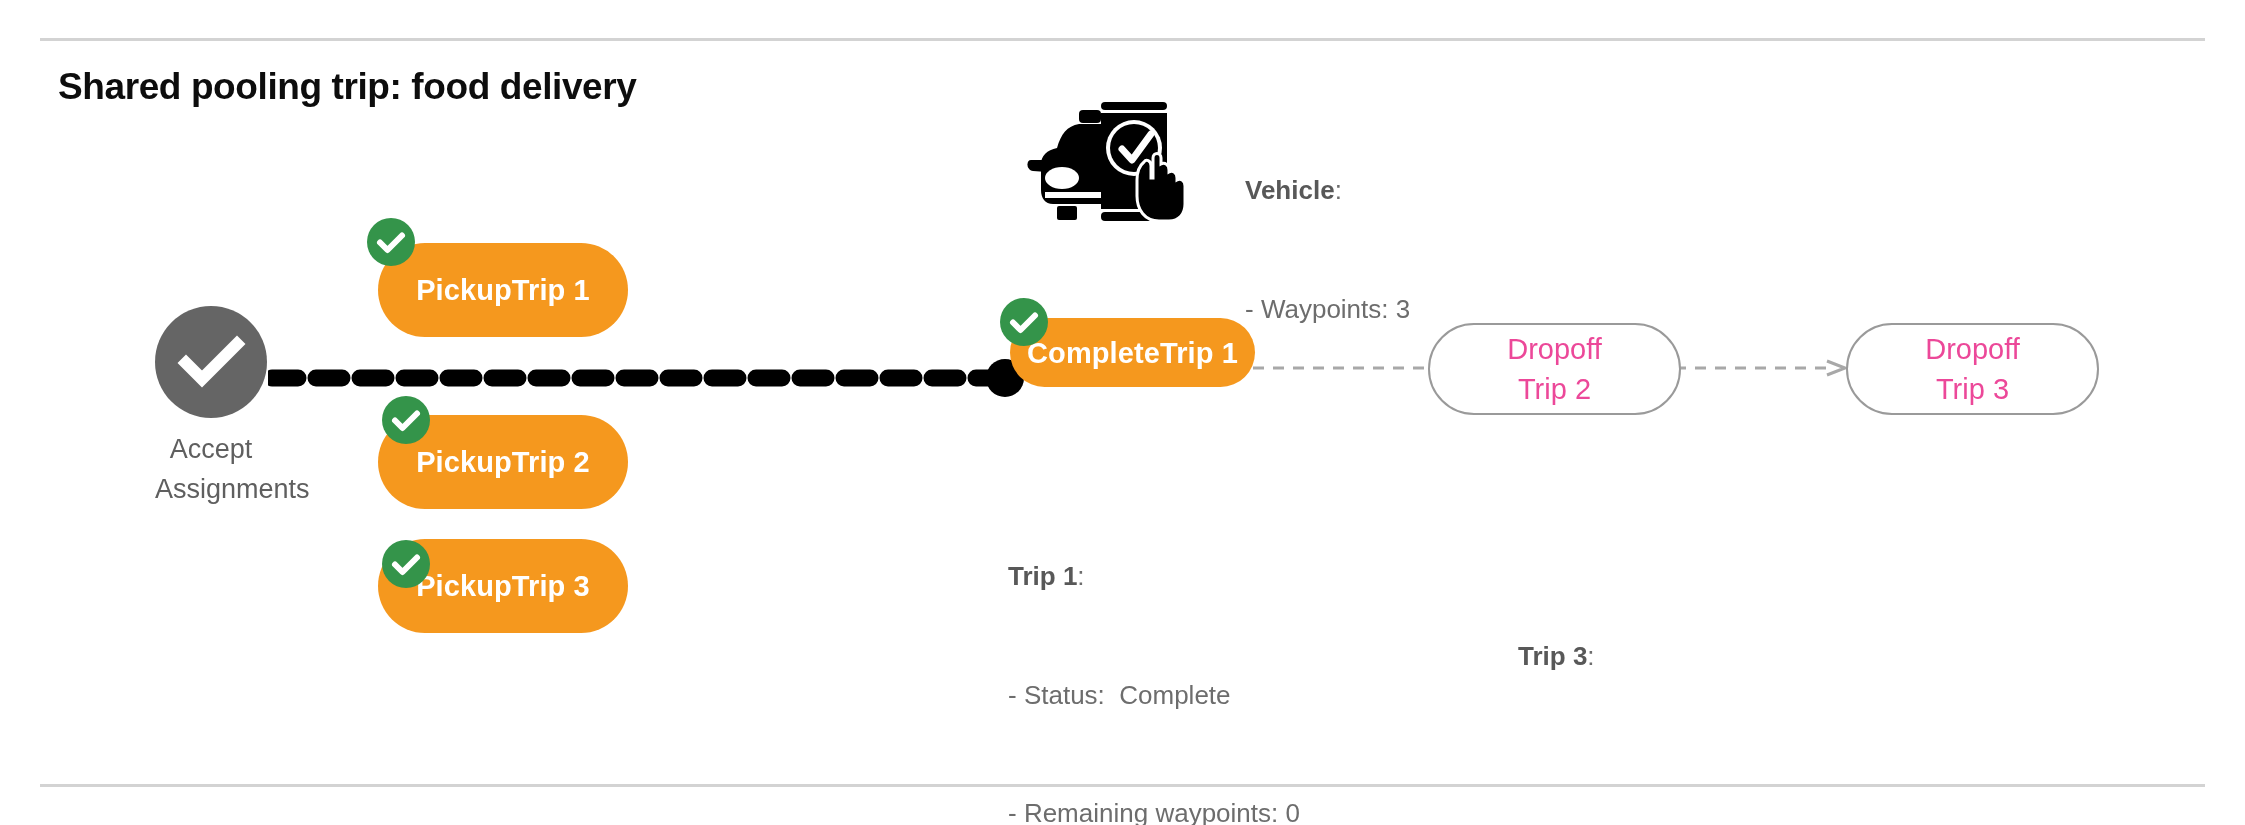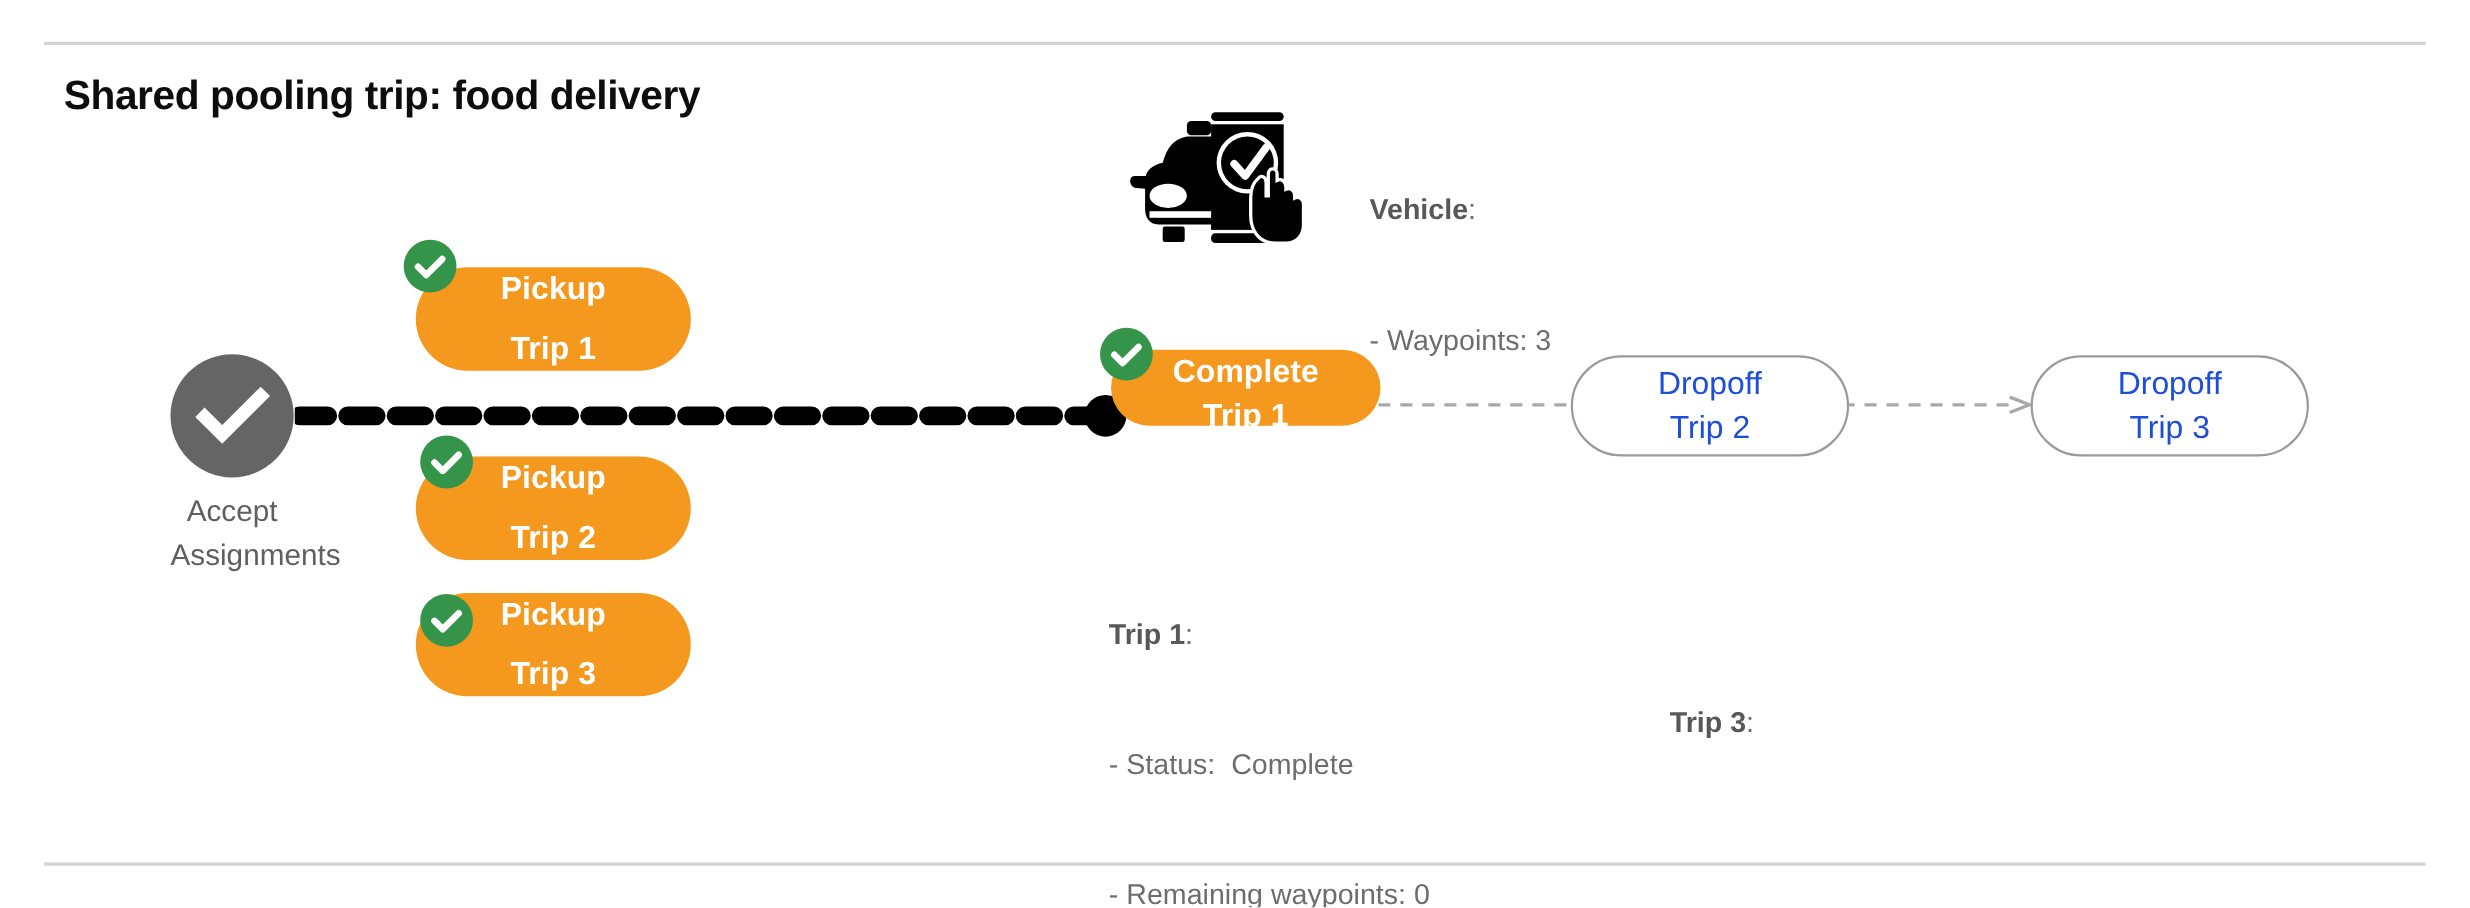--- a/index.html
+++ b/index.html
@@ -40,21 +40,21 @@
     font-weight: bold;
     color: #0d0d0d;
     letter-spacing: -0.4px;
     white-space: nowrap;
   }
 
   
   .accept-node {
     position: absolute;
     left: 155px;
-    top: 322px;
+    top: 306px;
     width: 112px;
     text-align: center;
   }
   .accept-circle {
     width: 112px;
     height: 112px;
     border-radius: 50%;
     background: #656565;
     position: relative;
   }
@@ -88,23 +88,23 @@
   
   .pill {
     position: absolute;
     background: #F5981E;
     border-radius: 54px;
     color: #ffffff;
     font-size: 29px;
     font-weight: bold;
     line-height: 40px;
     display: flex;
-    flex-direction: column;
+    flex-direction: row;
     align-items: center;
-    justify-content: space-between;
+    justify-content: center;
     text-align: center;
     letter-spacing: 0.1px;
   }
   .pill span { display: block; }
 
   .pill-pickup1   { left: 378px; top: 243px;  width: 250px; height: 94px; }
   .pill-pickup2   { left: 378px; top: 415px;  width: 250px; height: 94px; }
   .pill-pickup3   { left: 378px; top: 539px;  width: 250px; height: 94px; }
   .pill-complete  { left: 1010px; top: 318px; width: 245px; height: 69px; }
 
@@ -122,21 +122,21 @@
   .badge-p2 { left: 382px;  top: 396px; }
   .badge-p3 { left: 382px;  top: 540px; }
   .badge-c1 { left: 1000px; top: 298px; }
 
   
   .pill-outline {
     position: absolute;
     background: #ffffff;
     border: 2px solid #9a9a9a;
     border-radius: 54px;
-    color: #1d4ed8;
+    color: #ec4899;
     font-size: 29px;
     line-height: 40px;
     display: flex;
     flex-direction: column;
     align-items: center;
     justify-content: center;
     text-align: center;
   }
   .pill-drop2 { left: 1428px; top: 323px; width: 249px; height: 88px; }
   .pill-drop3 { left: 1846px; top: 323px; width: 249px; height: 88px; }

